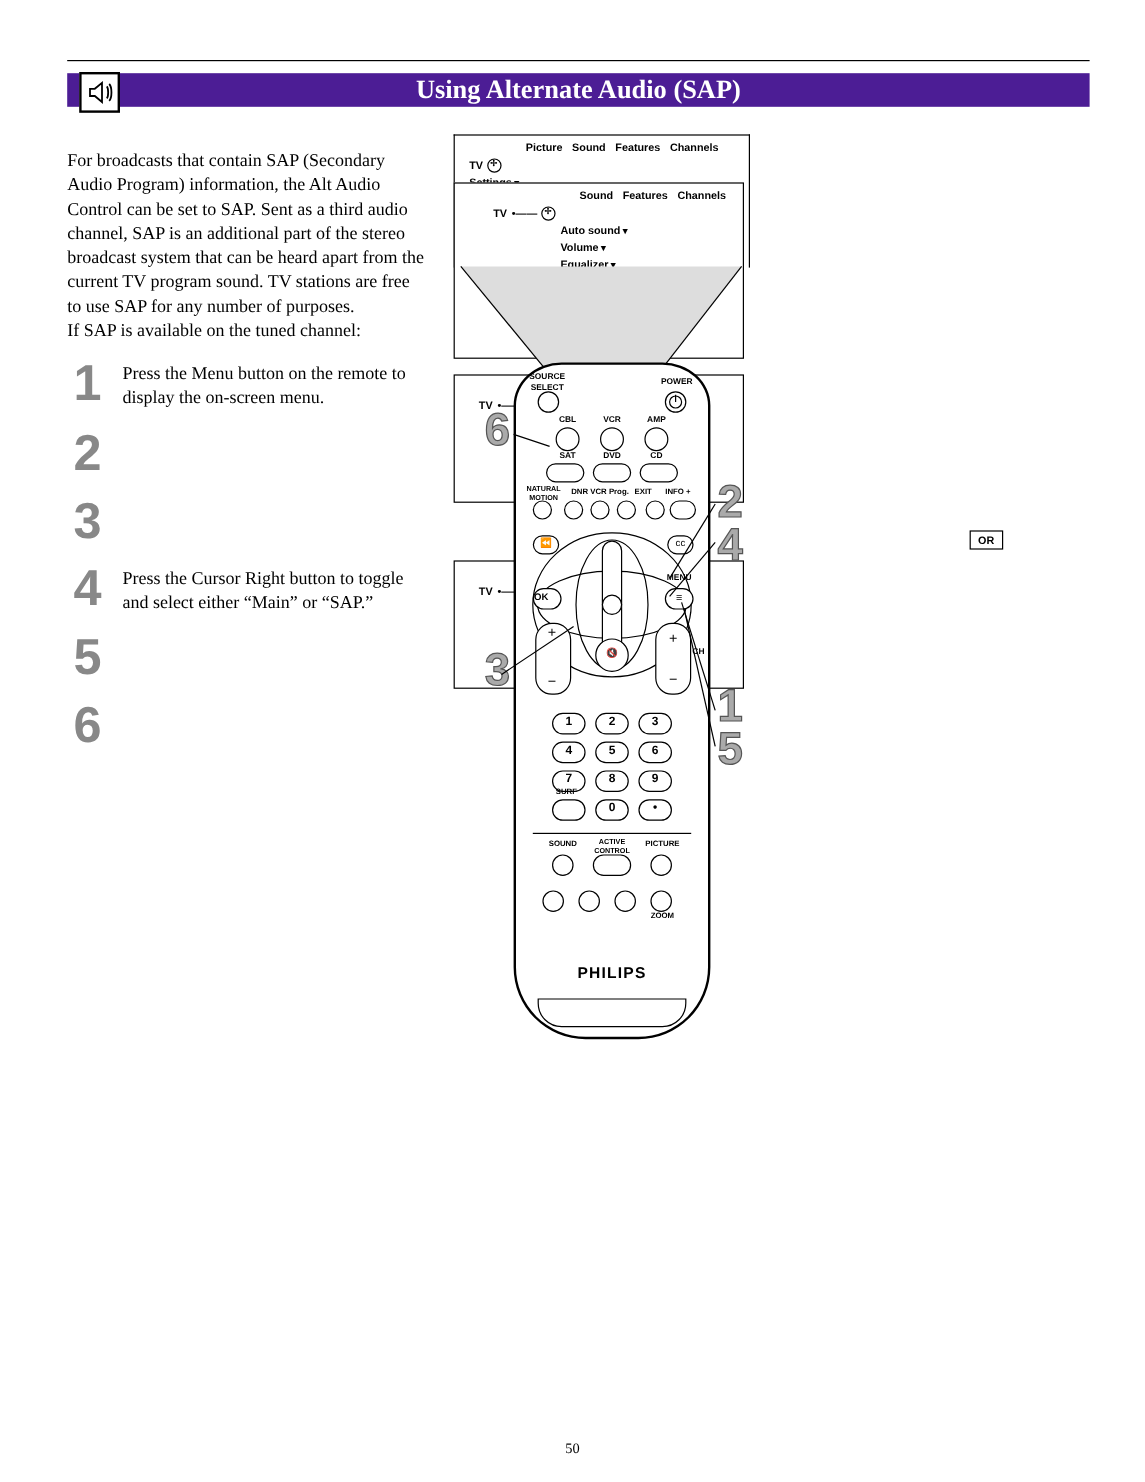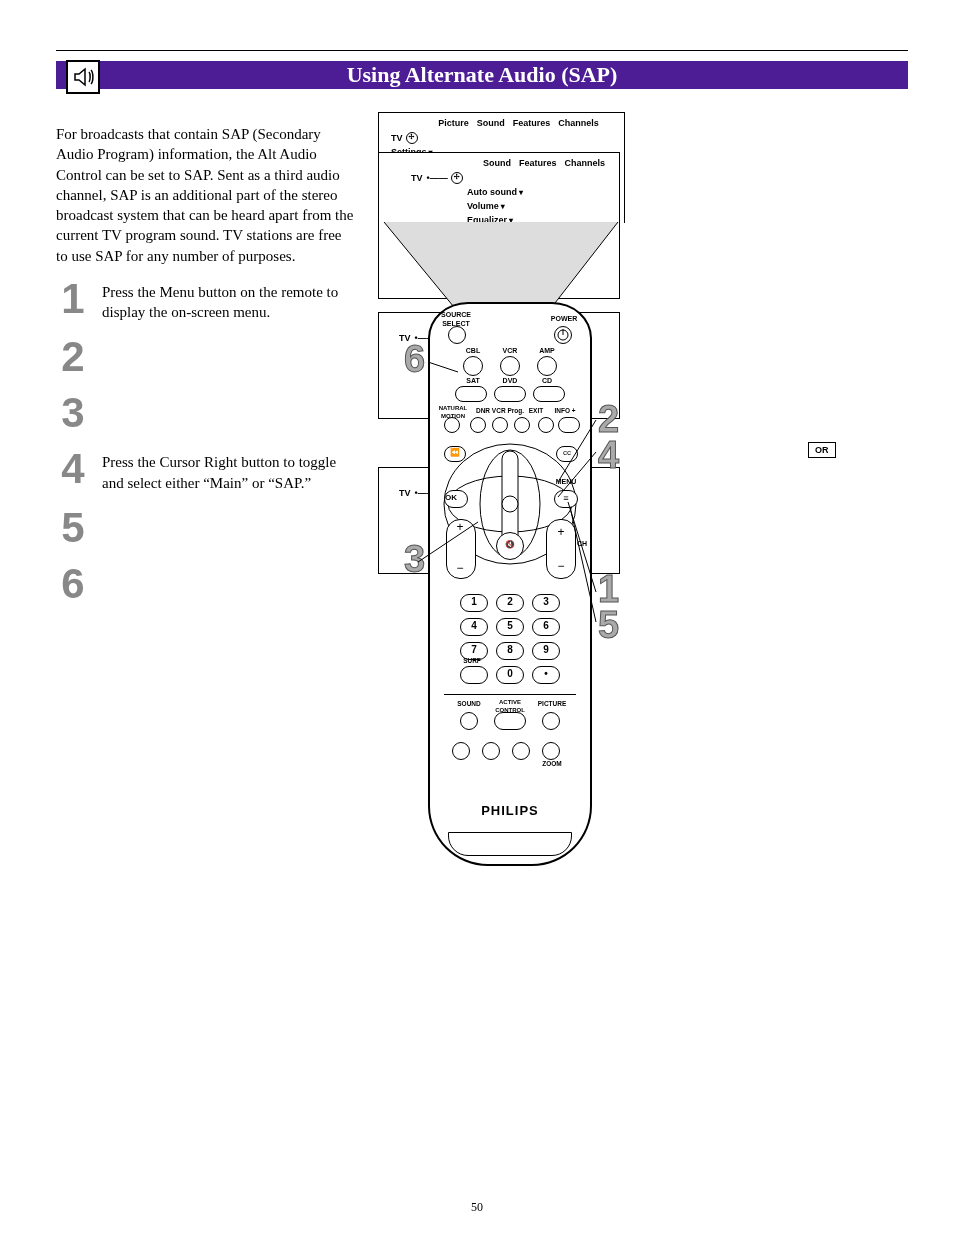--- a/index.html
+++ b/index.html
@@ -207,20 +207,21 @@
   <span>Using Alternate Audio (SAP)</span>
 </div>
 <div class="speaker-box">
   <svg viewBox="0 0 24 24">
       <path d="M4 9v6h4l6 5V4L8 9H4zM18 7c1.5 1.5 1.5 8.5 0 10M20 5c2.5 2.5 2.5 11.5 0 14" fill="none" stroke="#000" stroke-width="1.5"></path>
     </svg>
 </div>
 
 <div class="left-col">
   <p class="para">For broadcasts that contain SAP (Secondary Audio Program) information, the Alt Audio Control can be set to SAP. Sent as a third audio channel, SAP is an additional part of the stereo broadcast system that can be heard apart from the current TV program sound. TV stations are free to use SAP for any number of purposes.</p>
+  <p class="para">If SAP is available on the tuned channel:</p>
   <div class="steps">
     <div class="step">
       <div class="bignum">1</div>
       <div class="step-text">Press the Menu button on the remote to display the on-screen menu.</div>
     </div>
     <div class="step">
       <div class="bignum">2</div>
     </div>
     <div class="step">
       <div class="bignum">3</div>

